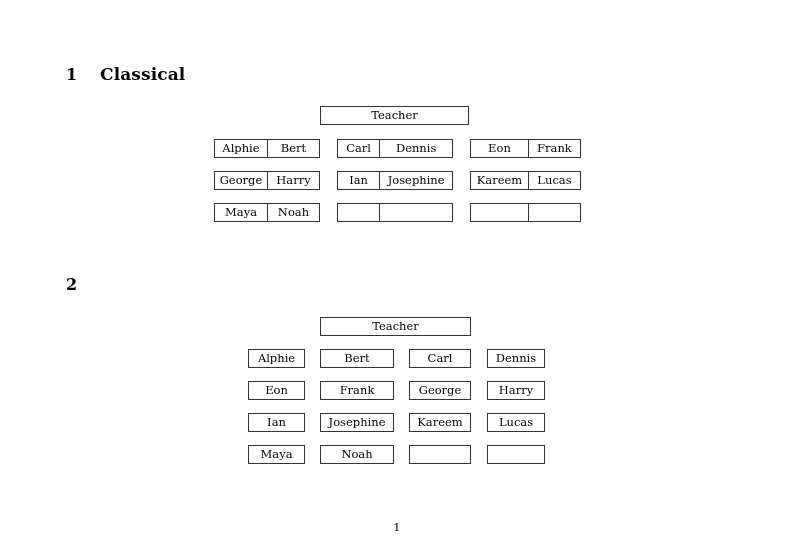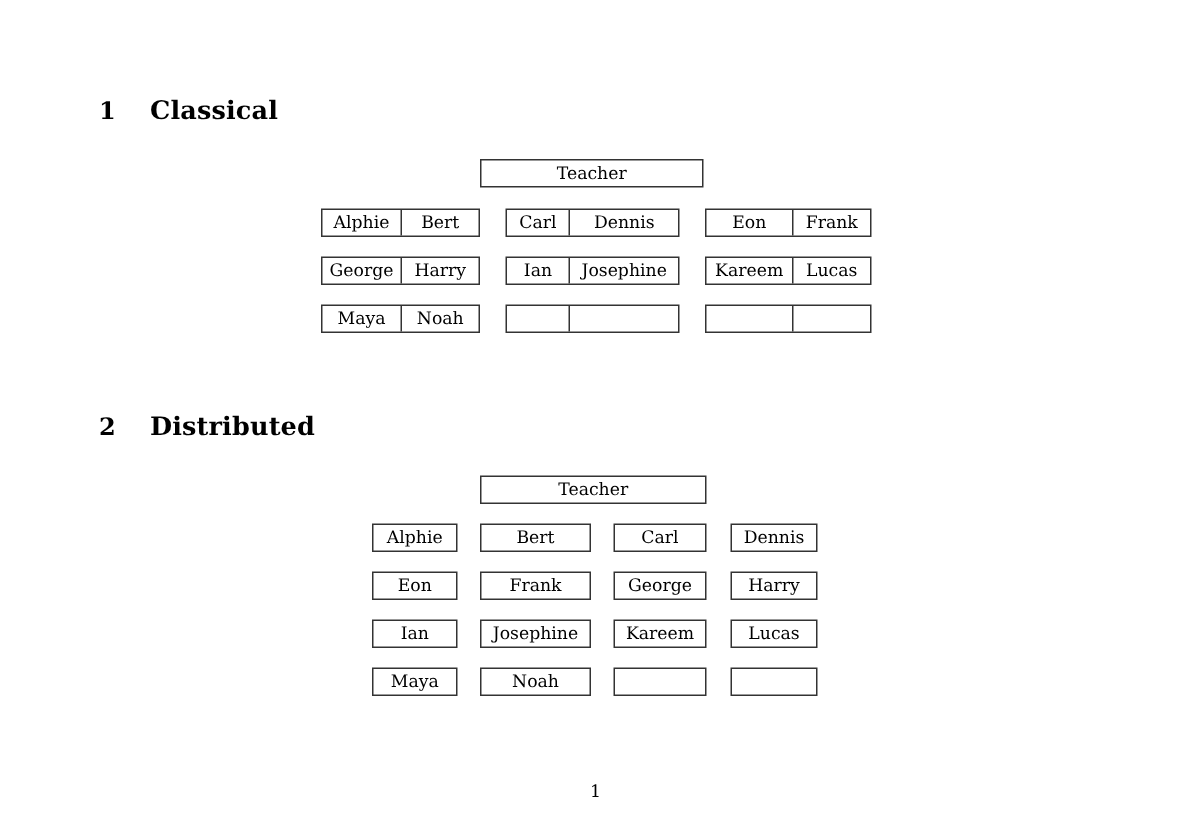--- a/index.html
+++ b/index.html
@@ -143,21 +143,20 @@
     <div class="cell" style="width:58px;">Kareem</div>
     <div class="cell" style="width:53px;">Lucas</div>
   </div>
   <div class="cell-group" style="left:470px; top:203px; width:111px;">
     <div class="cell" style="width:58px;"></div>
     <div class="cell" style="width:53px;"></div>
   </div>
 
   <div class="section-heading" id="heading-distributed">
     <span class="sec-num">2</span>
-    <span class="sec-title">Distributed</span>
   </div>
 
   <div class="box teacher-box" style="left:320px; top:317px; width:151px;">Teacher</div>
 
   <div class="box" style="left:248px; top:349px; width:57px;">Alphie</div>
   <div class="box" style="left:320px; top:349px; width:74px;">Bert</div>
   <div class="box" style="left:409px; top:349px; width:62px;">Carl</div>
   <div class="box" style="left:487px; top:349px; width:58px;">Dennis</div>
 
   <div class="box" style="left:248px; top:381px; width:57px;">Eon</div>

